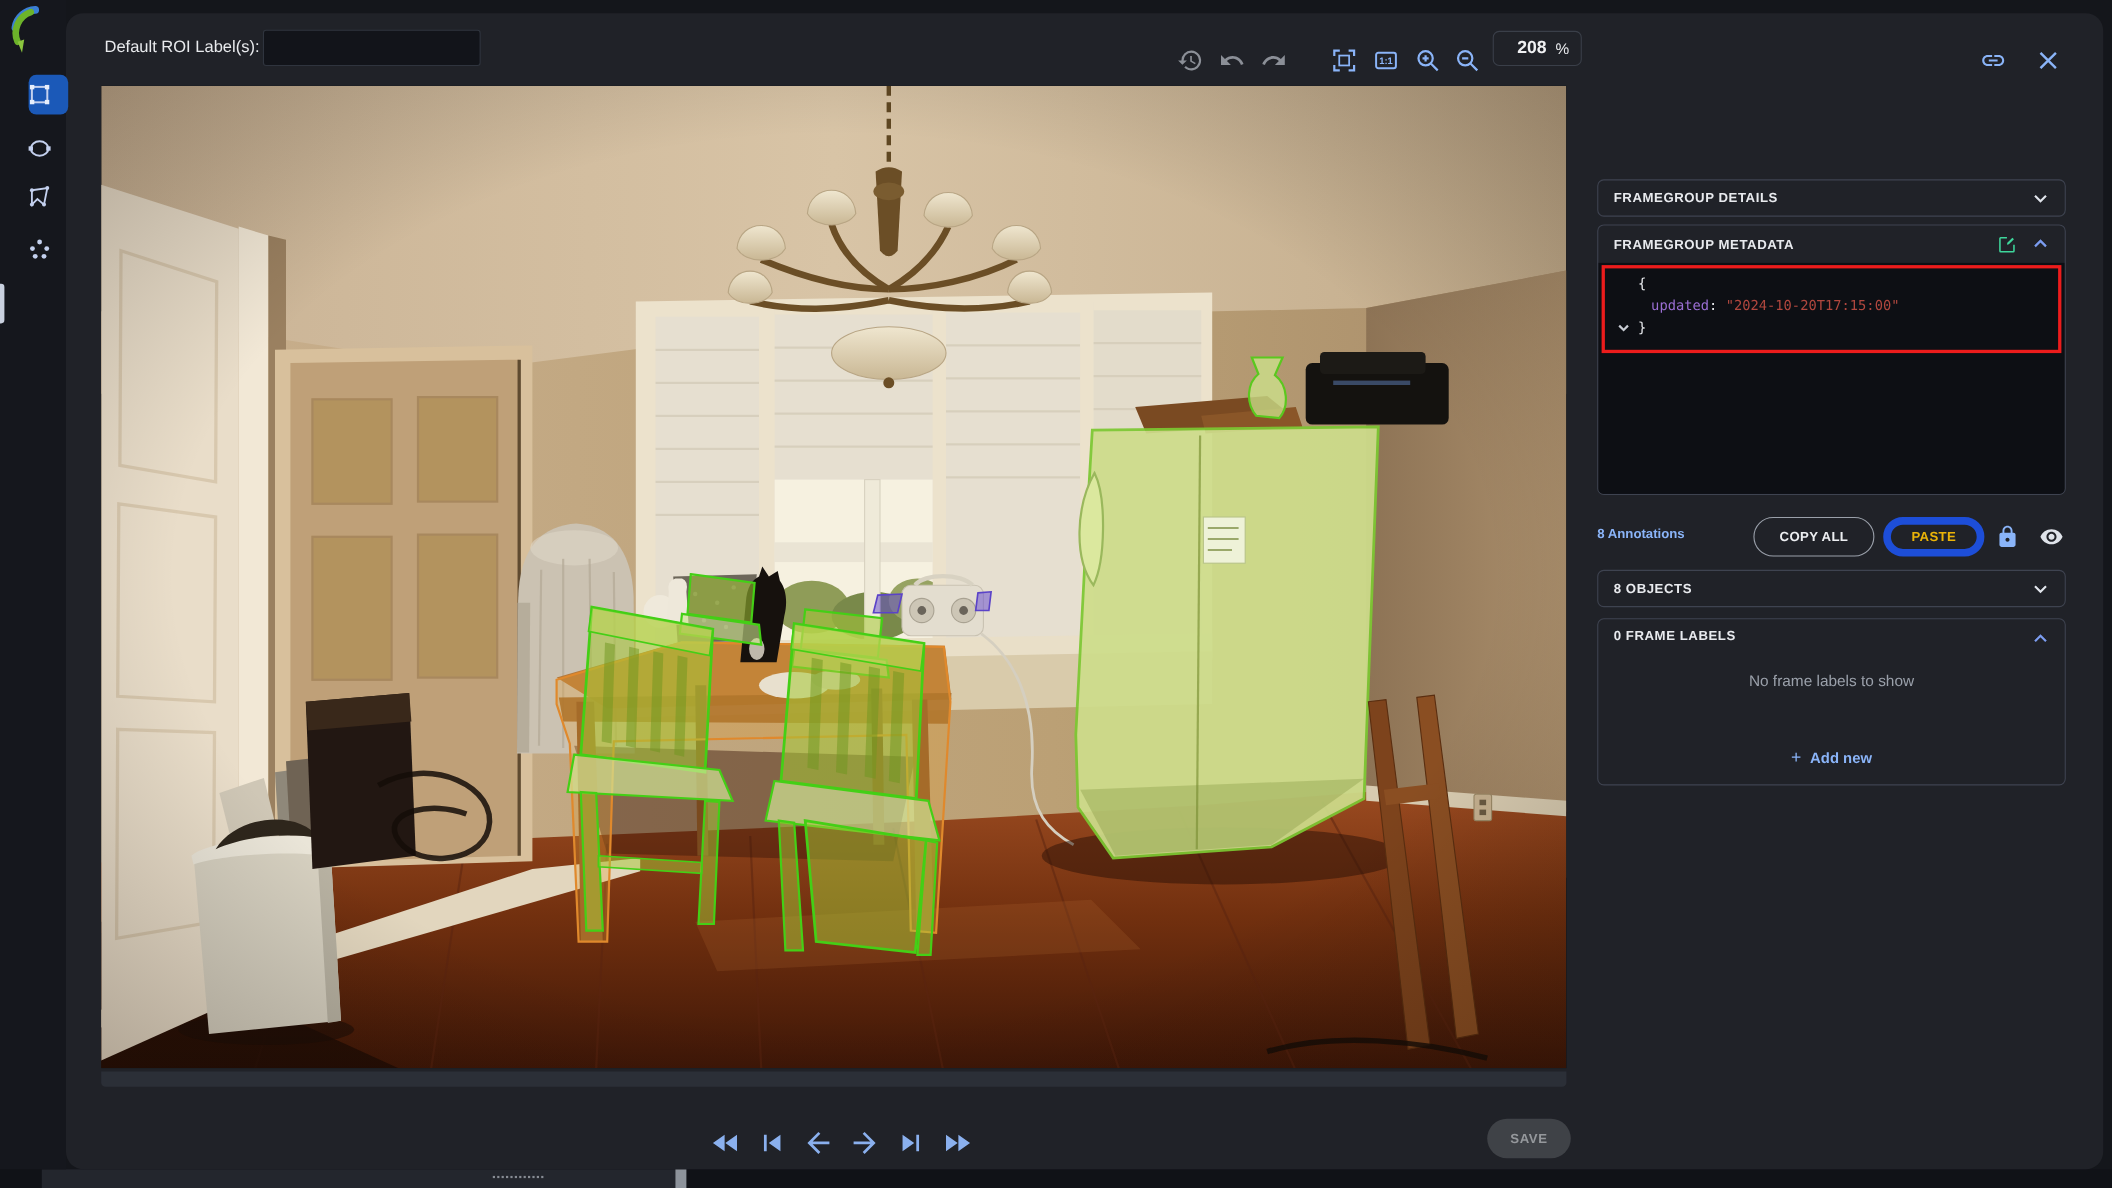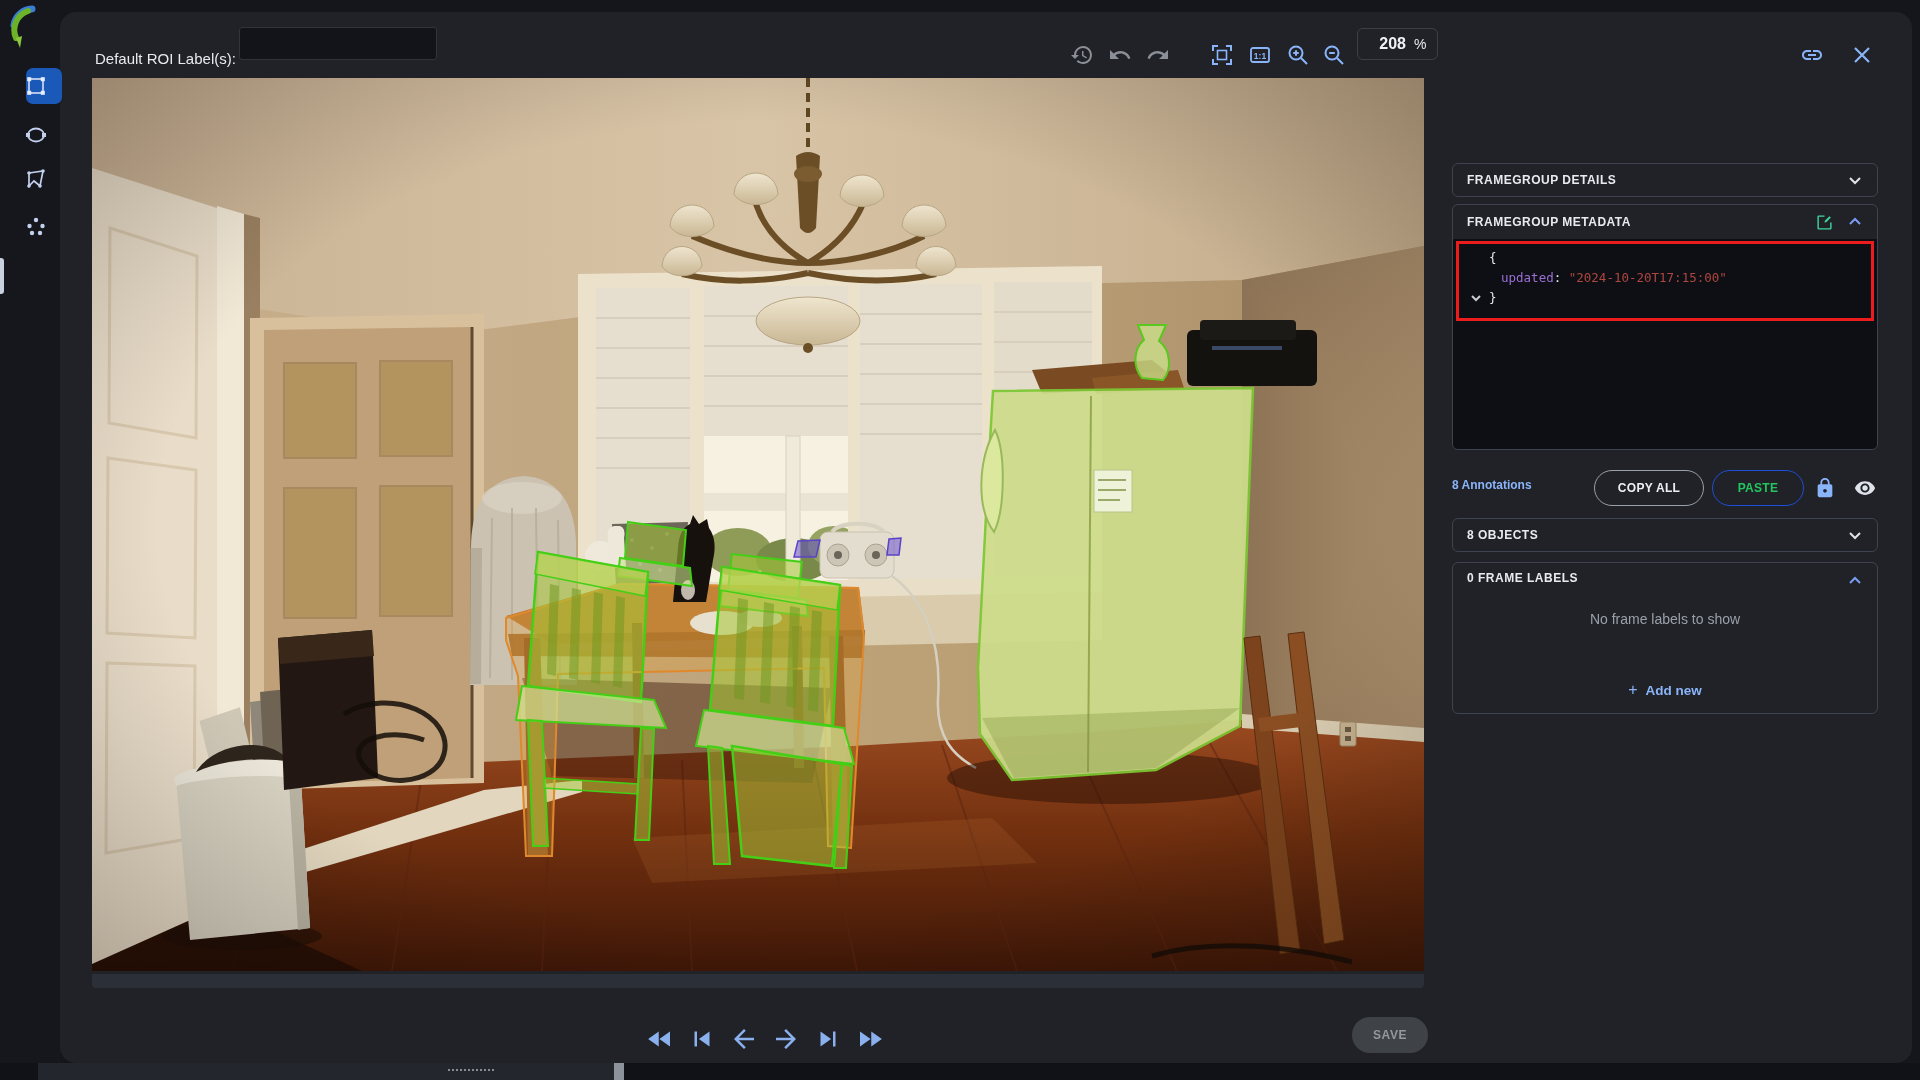--- a/index.html
+++ b/index.html
@@ -13,21 +13,21 @@
   .toolbtn { position:absolute; left:24px; width:24px; height:24px; color:#c3d0ee; cursor:pointer; }
   .toolbtn svg { width:24px; height:24px; display:block; }
   .toolsel { position:absolute; left:26px; top:68px; width:36px; height:36px; background:#1b59b8; border-radius:7px; }
   .rail-indicator { position:absolute; left:0; top:258px; width:4px; height:36px; background:#c9d1df; border-radius:0 3px 3px 0; }
 
   
   .panel { position:absolute; left:60px; top:12px; width:1852px; height:1051px;
            background:#202228; border-radius:16px; z-index:4; }
 
   
-  .tb-label { position:absolute; left:35px; top:38px; font-size:15px; color:#e8eaed; }
+  .tb-label { position:absolute; left:35px; top:22px; font-size:15px; color:#e8eaed; }
   .tb-input { position:absolute; left:179px; top:15px; width:198px; height:33px; background:#12141a;
               border:1px solid #2f343e; border-radius:3px; color:#e8eaed; font-size:14px; padding:0 8px; outline:none; }
   .icbtn { position:absolute; top:20px; width:24px; height:24px; cursor:pointer;margin-top:11px; }
   .icbtn svg { width:24px; height:24px; display:block; }
   .gray { color:#8b8f97; } .blue { color:#8ab4f8; }
   .zoombox { position:absolute; left:1297px; top:16px; width:81px; height:32px; border:1px solid #3a3f49;
              border-radius:6px; display:flex; align-items:center; padding:0 10px; gap:8px; background:transparent; }
   .zoominput { width:38px; background:transparent; border:none; outline:none; color:#f0f1f3;
                font-size:16px; font-weight:bold; text-align:right; font-family:"Liberation Sans",sans-serif; }
   .zoomunit { color:#e8eaed; font-size:14px; }
@@ -68,21 +68,21 @@
   .jkey { color:#9b6fd4; }
   .jval { color:#b0473e; }
   .jchev { width:14px; height:14px; color:#c8ccd4; margin:0 6px 0 10px; cursor:pointer; }
   .jchev svg { width:14px; height:14px; display:block; }
 
   .annrow { position:absolute; left:1392px; top:458px; width:426px; height:36px; }
   .anncount { position:absolute; left:0; top:8px; font-size:12px; font-weight:bold; color:#8ab4f8; }
   .pill { position:absolute; top:0; height:36px; border-radius:18px; background:transparent;
           font-size:12px; font-weight:bold; letter-spacing:.3px; cursor:pointer; }
   .pill.copy { left:142px; width:110px; border:1px solid #9aa0aa; color:#eceef1; }
-  .pill.paste { left:260px; width:92px; border:1px solid #1d4ed8; color:#22c55e; }
+  .pill.paste { left:260px; width:92px; border:7px solid #1d4ed8; color:#eab308; }
   .smic { position:absolute; top:7px; width:22px; height:22px; cursor:pointer; }
   .smic svg { width:22px; height:22px; display:block; }
 
   .emptytxt { position:absolute; left:0; width:100%; text-align:center; color:#9aa0aa; font-size:14px; }
   .addnew { position:absolute; left:0; width:100%; text-align:center; top:118px; color:#8ab4f8;
             font-size:13.5px; font-weight:bold; cursor:pointer; }
   .addnew .plus { font-weight:normal; font-size:16px; margin-right:8px; }
 
   
   .bstrip { position:absolute; left:0; top:1063px; width:1920px; height:17px; background:#101217; }

